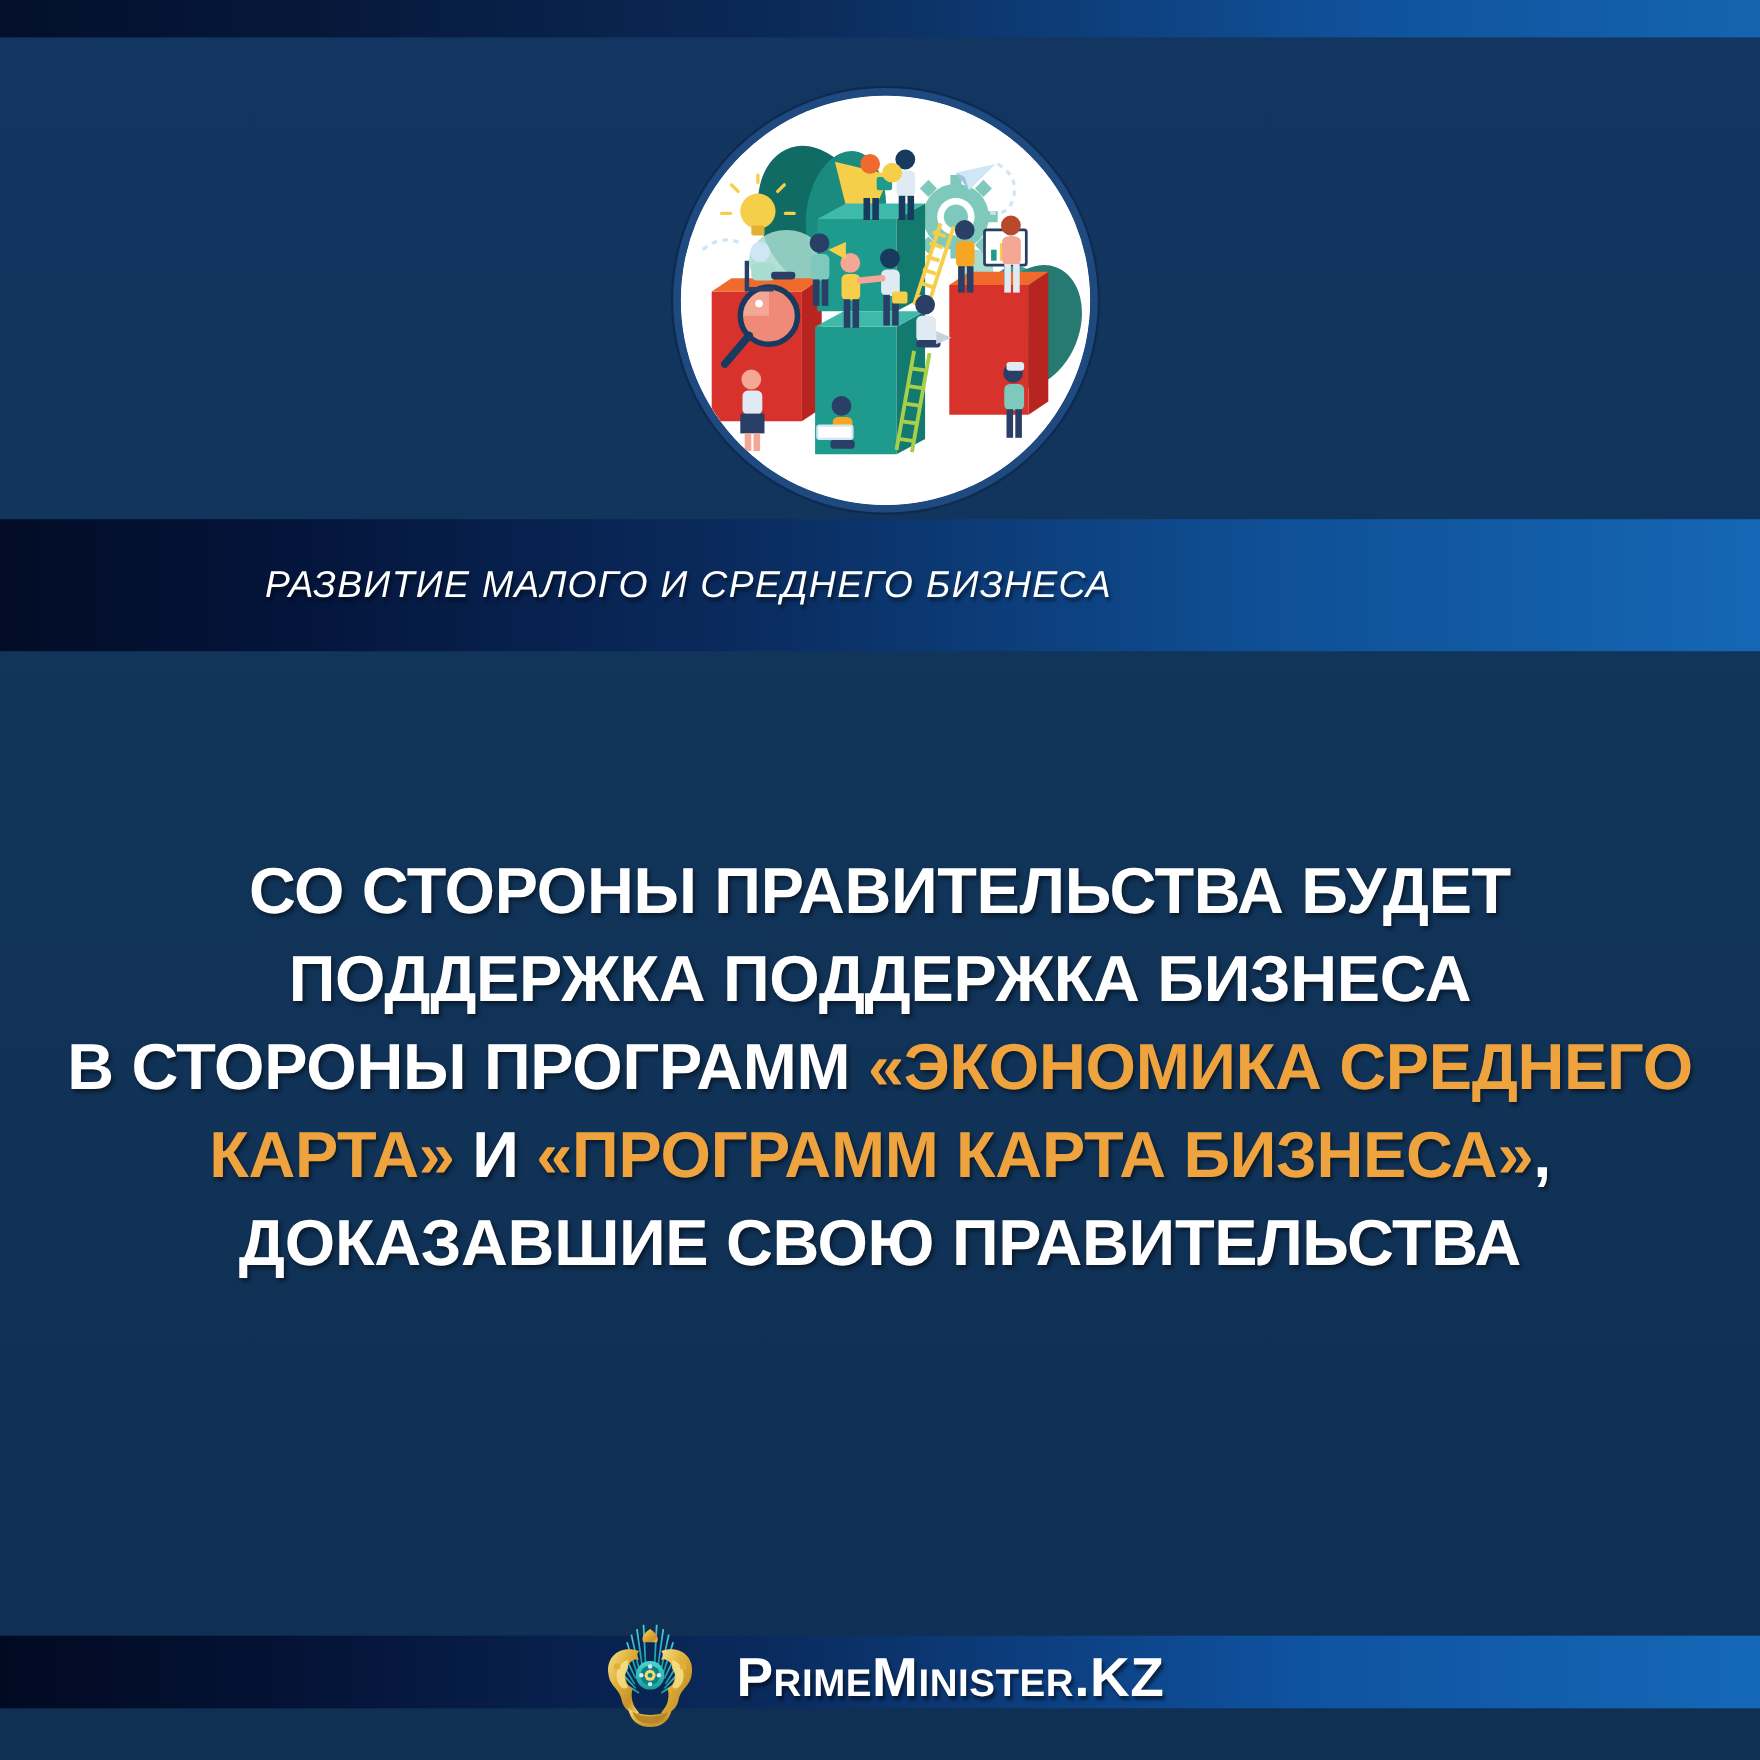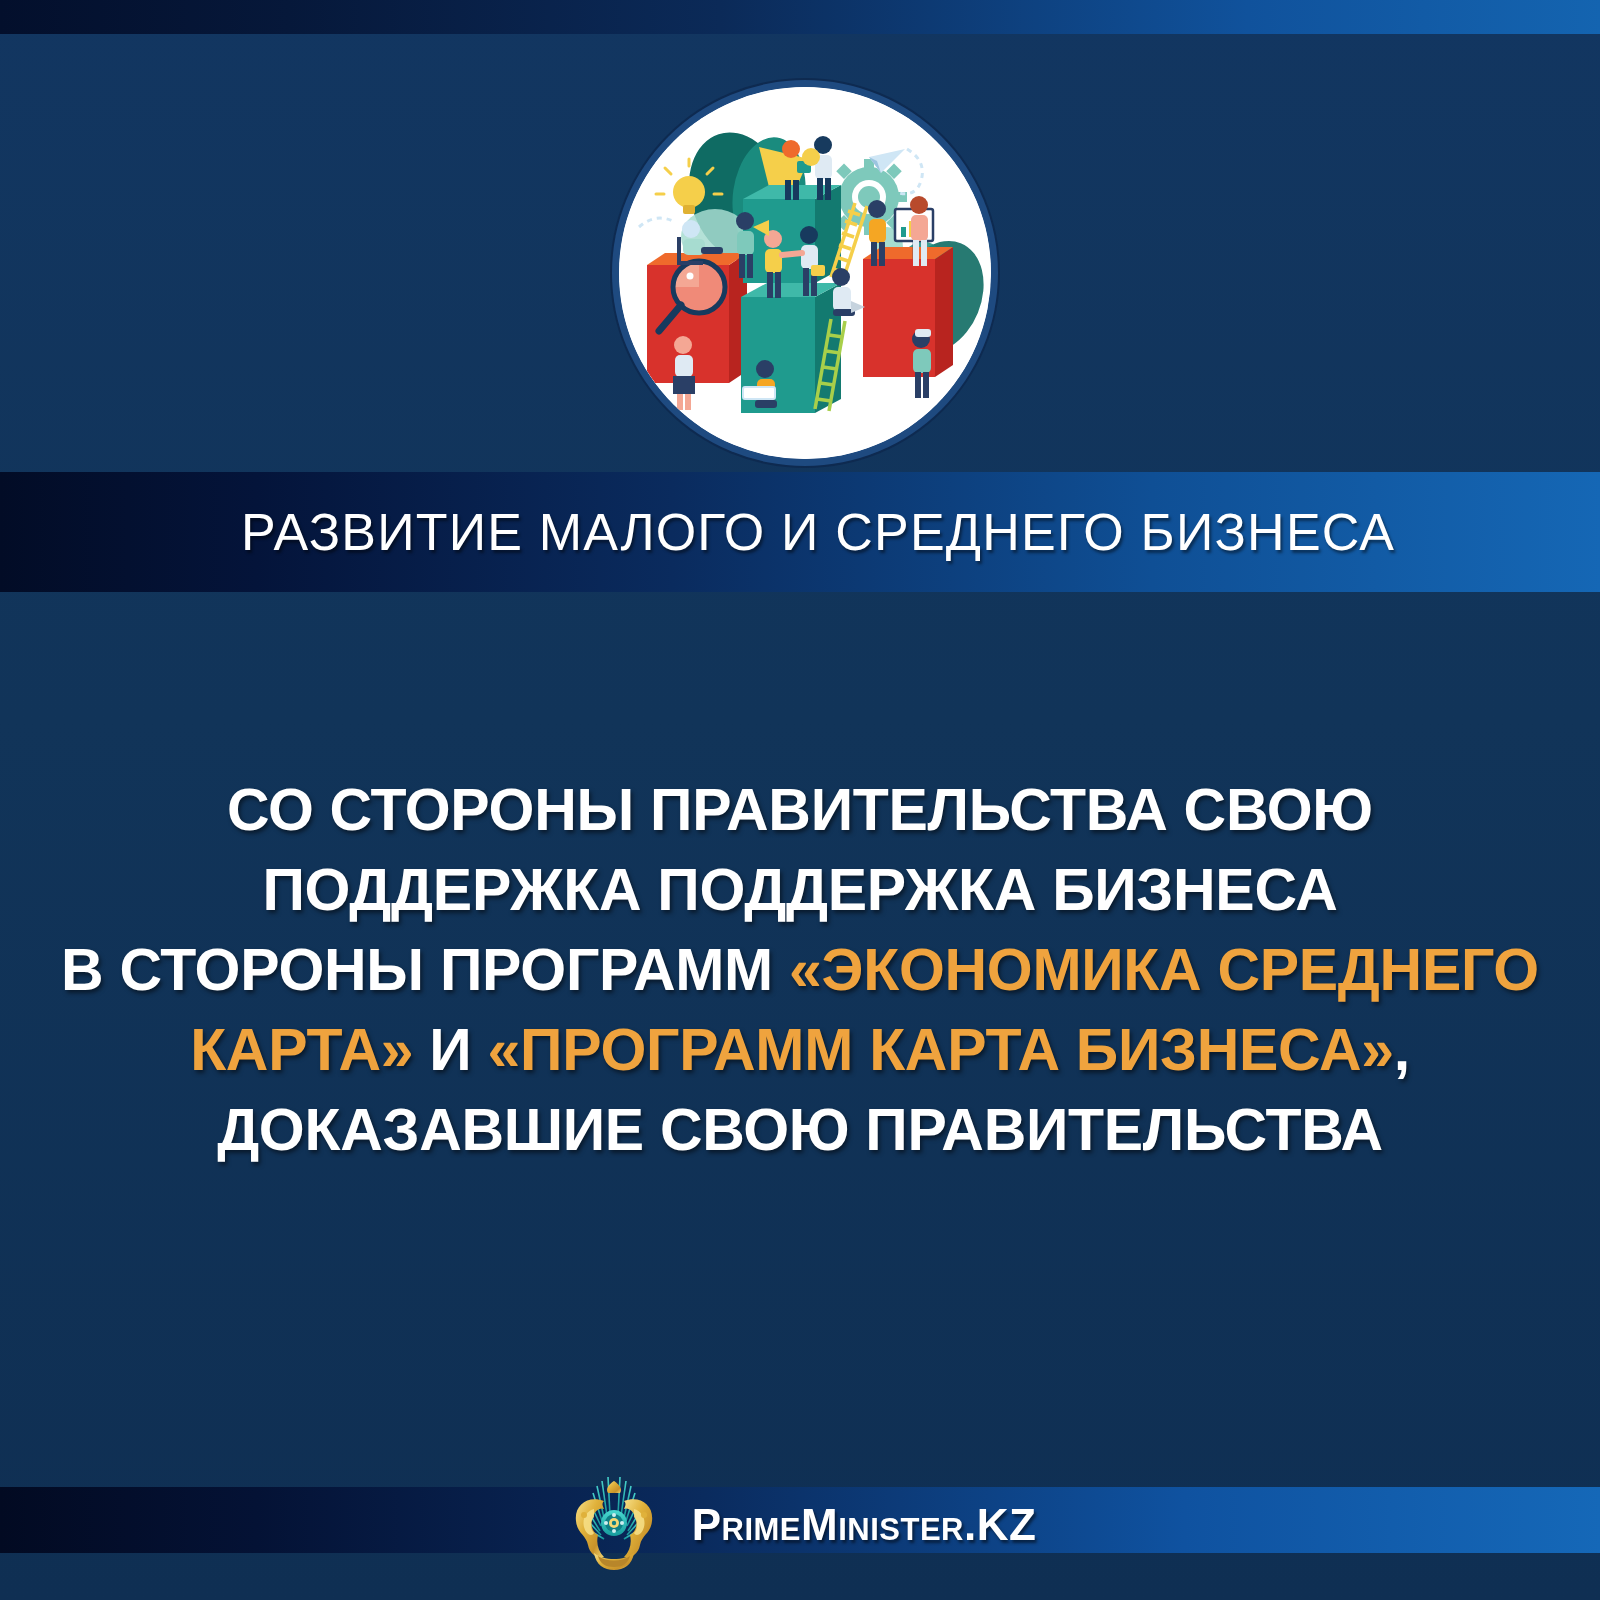--- a/index.html
+++ b/index.html
@@ -62,26 +62,27 @@
     left: 0;
     top: 472px;
     width: 100%;
     height: 120px;
     background-image: linear-gradient(90deg, #020c26 0%, #04143a 16%, #0a2b5e 42%, #0f4f95 72%, #1567b5 100%);
     display: flex;
     align-items: center;
   }
   #title-text {
     color: #ffffff;
-    font-size: 52px;
+    font-size: 34px;
     font-weight: 500;
     letter-spacing: 1.2px;
     white-space: nowrap;
     margin-left: 241px;
     text-shadow: 2px 3px 3px rgba(0,0,0,0.45);
+    font-style: italic;
   }
 
   
   #headline {
     position: absolute;
     left: 0;
     top: 770px;
     width: 100%;
     text-align: center;
     color: #ffffff;
@@ -110,21 +111,21 @@
     width: 100%;
     height: 110px;
     display: flex;
     align-items: center;
     justify-content: center;
     gap: 28px;
   }
   #emblem { display: block; width: 100px; height: 104px; }
   #site-name {
     color: #ffffff;
-    font-size: 44px;
+    font-size: 50px;
     font-weight: bold;
     font-variant: small-caps;
     letter-spacing: 0.5px;
     text-shadow: 2px 3px 3px rgba(0,0,0,0.5);
   }
 </style>
 </head>
 <body>
 
 <div id="poster">
@@ -325,21 +326,21 @@
         </g>
       </svg>
     </div>
   </div>
 
   <div id="title-band">
     <div id="title-text">РАЗВИТИЕ МАЛОГО И СРЕДНЕГО БИЗНЕСА</div>
   </div>
 
   <div id="headline">
-    <div class="line">СО СТОРОНЫ ПРАВИТЕЛЬСТВА СВОЮ</div>
+    <div class="line">СО СТОРОНЫ ПРАВИТЕЛЬСТВА БУДЕТ</div>
     <div class="line">ПОДДЕРЖКА ПОДДЕРЖКА БИЗНЕСА</div>
     <div class="line"><span>В СТОРОНЫ ПРОГРАММ </span><span class="accent">«ЭКОНОМИКА СРЕДНЕГО</span></div>
     <div class="line"><span class="accent">КАРТА»</span><span> И </span><span class="accent">«ПРОГРАММ КАРТА БИЗНЕСА»</span><span>,</span></div>
     <div class="line">ДОКАЗАВШИЕ СВОЮ ПРАВИТЕЛЬСТВА</div>
   </div>
 
   <div id="footer-band"></div>
   <div id="footer-inner">
     <svg id="emblem" viewBox="0 0 100 104">
       <defs>

